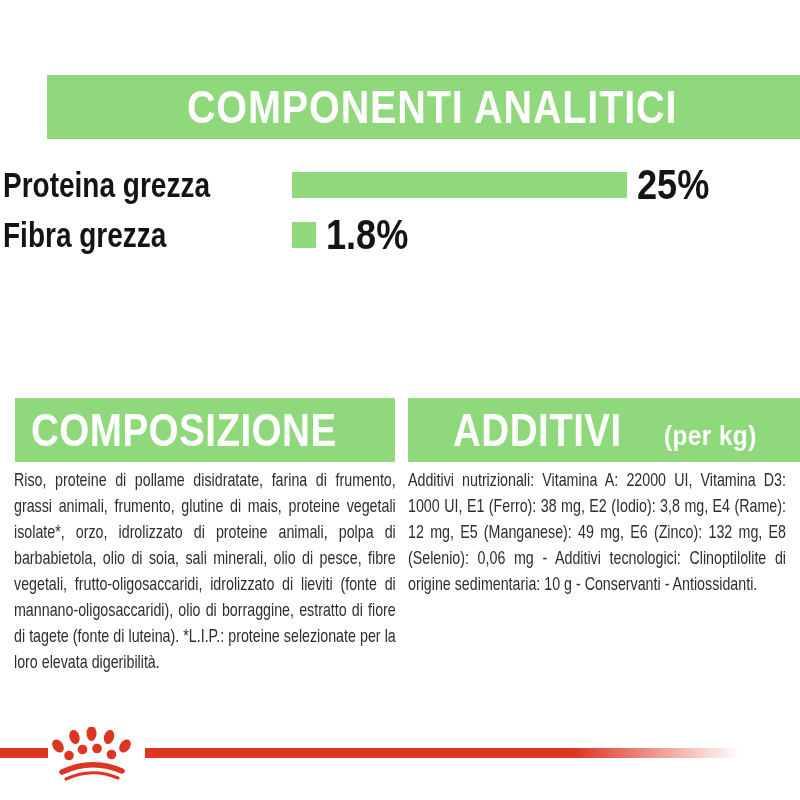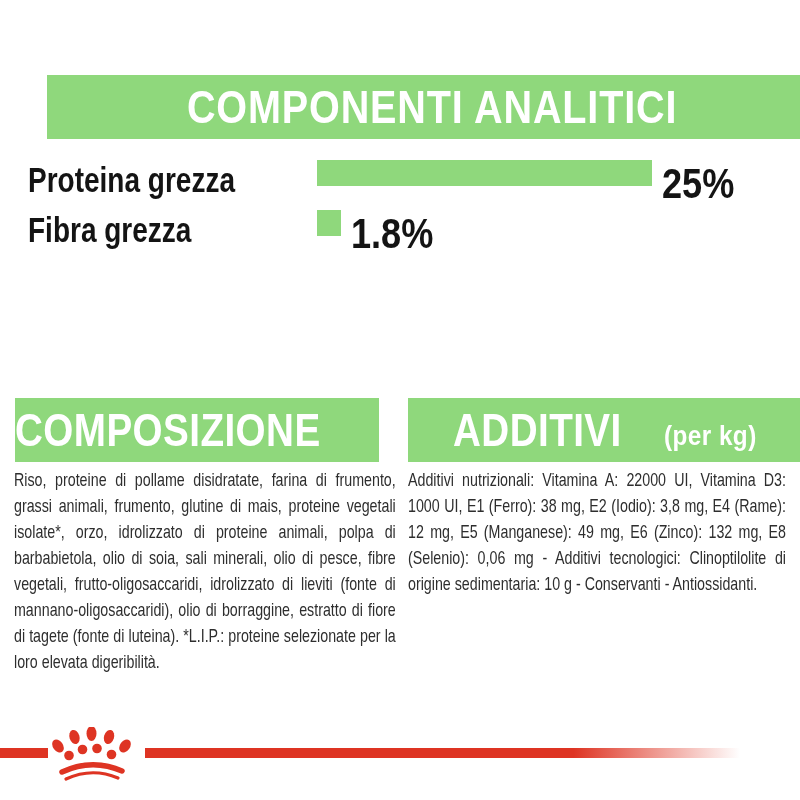--- a/index.html
+++ b/index.html
@@ -13,36 +13,36 @@
     background:#8FD87C; display:flex; align-items:center; justify-content:center;margin-left:32px;
   }
   .title-xl{
     color:#ffffff; font-weight:bold; font-size:46px; letter-spacing:1px;
     display:inline-block; transform:scaleX(0.86); transform-origin:center; white-space:nowrap;
   }
   .col-header{
     position:absolute; top:398px; height:64px; background:#8FD87C;
     display:flex; align-items:center;
   }
-  .col-header.left{ left:15px;  width:364px; padding-left:0; }
+  .col-header.left{ left:15px;  width:364px; padding-left:16px; }
   .col-header.right{ left:408px; width:377px; }
   .title-lg{
     color:#ffffff; font-weight:bold; font-size:46px; letter-spacing:0.5px;
     display:inline-block; transform:scaleX(0.84); transform-origin:left center; white-space:nowrap;
   }
   .title-suffix{
     color:#ffffff; font-weight:bold; font-size:27px; letter-spacing:0.5px;
     display:inline-block; transform:scaleX(0.9); transform-origin:left center;
     margin-left:10px; padding-top:12px;
   }
   .pad-left-27{ padding-left:27px; }
   .pad-left-45{ padding-left:45px; }
   
   .chart{ position:absolute; left:0; top:160px; width:800px; }
-  .bar-row{ display:flex; align-items:flex-start; height:50px; padding-left:28px; }
+  .bar-row{ display:flex; align-items:center; height:50px; padding-left:3px; }
   .bar-label{
     width:289px; flex:none; color:#141414; font-weight:bold; font-size:35px;
     display:inline-block; transform:scaleX(0.8); transform-origin:left center; white-space:nowrap;
   }
   .bar{ height:26px; background:#8FD87C; flex:none; }
   .bar-value{
     color:#141414; font-weight:bold; font-size:42px; margin-left:10px;
     display:inline-block; transform:scaleX(0.86); transform-origin:left center; white-space:nowrap;
   }
   

